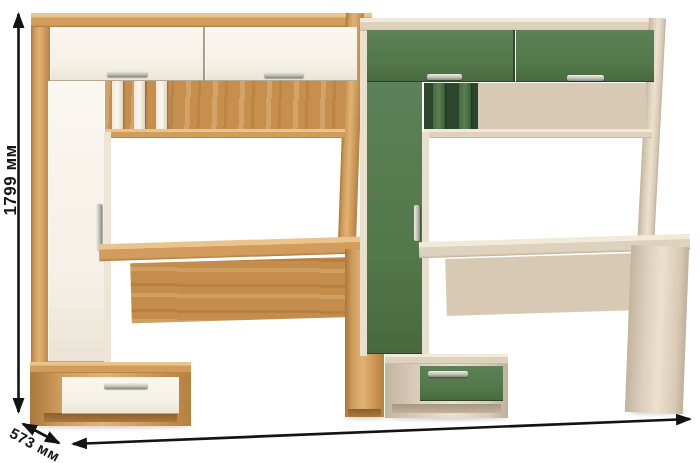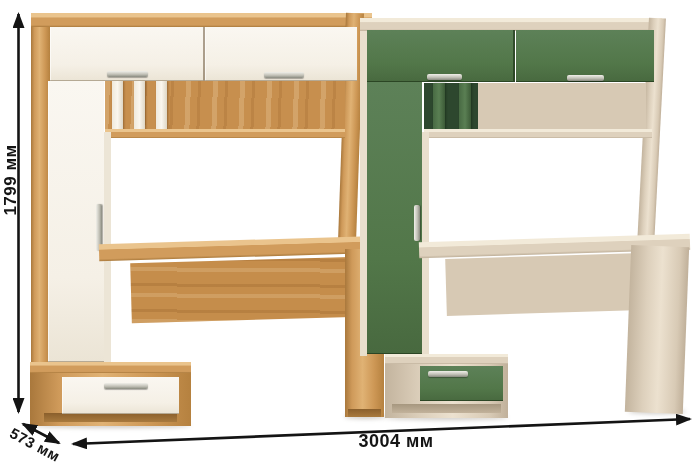--- a/index.html
+++ b/index.html
@@ -137,15 +137,14 @@
       <marker id="ah" markerWidth="16" markerHeight="12" refX="14" refY="6" orient="auto-start-reverse" markerUnits="userSpaceOnUse">
         <path d="M0,0 L16,6 L0,12 Z" style="fill:var(--line,#141414)"></path>
       </marker>
     </defs>
     <line x1="18.5" y1="14" x2="18.5" y2="412" style="stroke:var(--line,#141414)" stroke-width="2.6" marker-start="url(#ah)" marker-end="url(#ah)"></line>
     <line x1="23" y1="424" x2="59" y2="443" style="stroke:var(--line,#141414)" stroke-width="2.6" marker-start="url(#ah)" marker-end="url(#ah)"></line>
     <line x1="73" y1="444" x2="690" y2="419" style="stroke:var(--line,#141414)" stroke-width="2.6" marker-start="url(#ah)" marker-end="url(#ah)"></line>
   </svg>
 
   <div class="dim-label dim-h">1799 мм</div>
-  <div class="dim-label dim-w">3004 мм</div>
   <div class="dim-label dim-d">573 мм</div>
 </div>
 
 </body></html>

